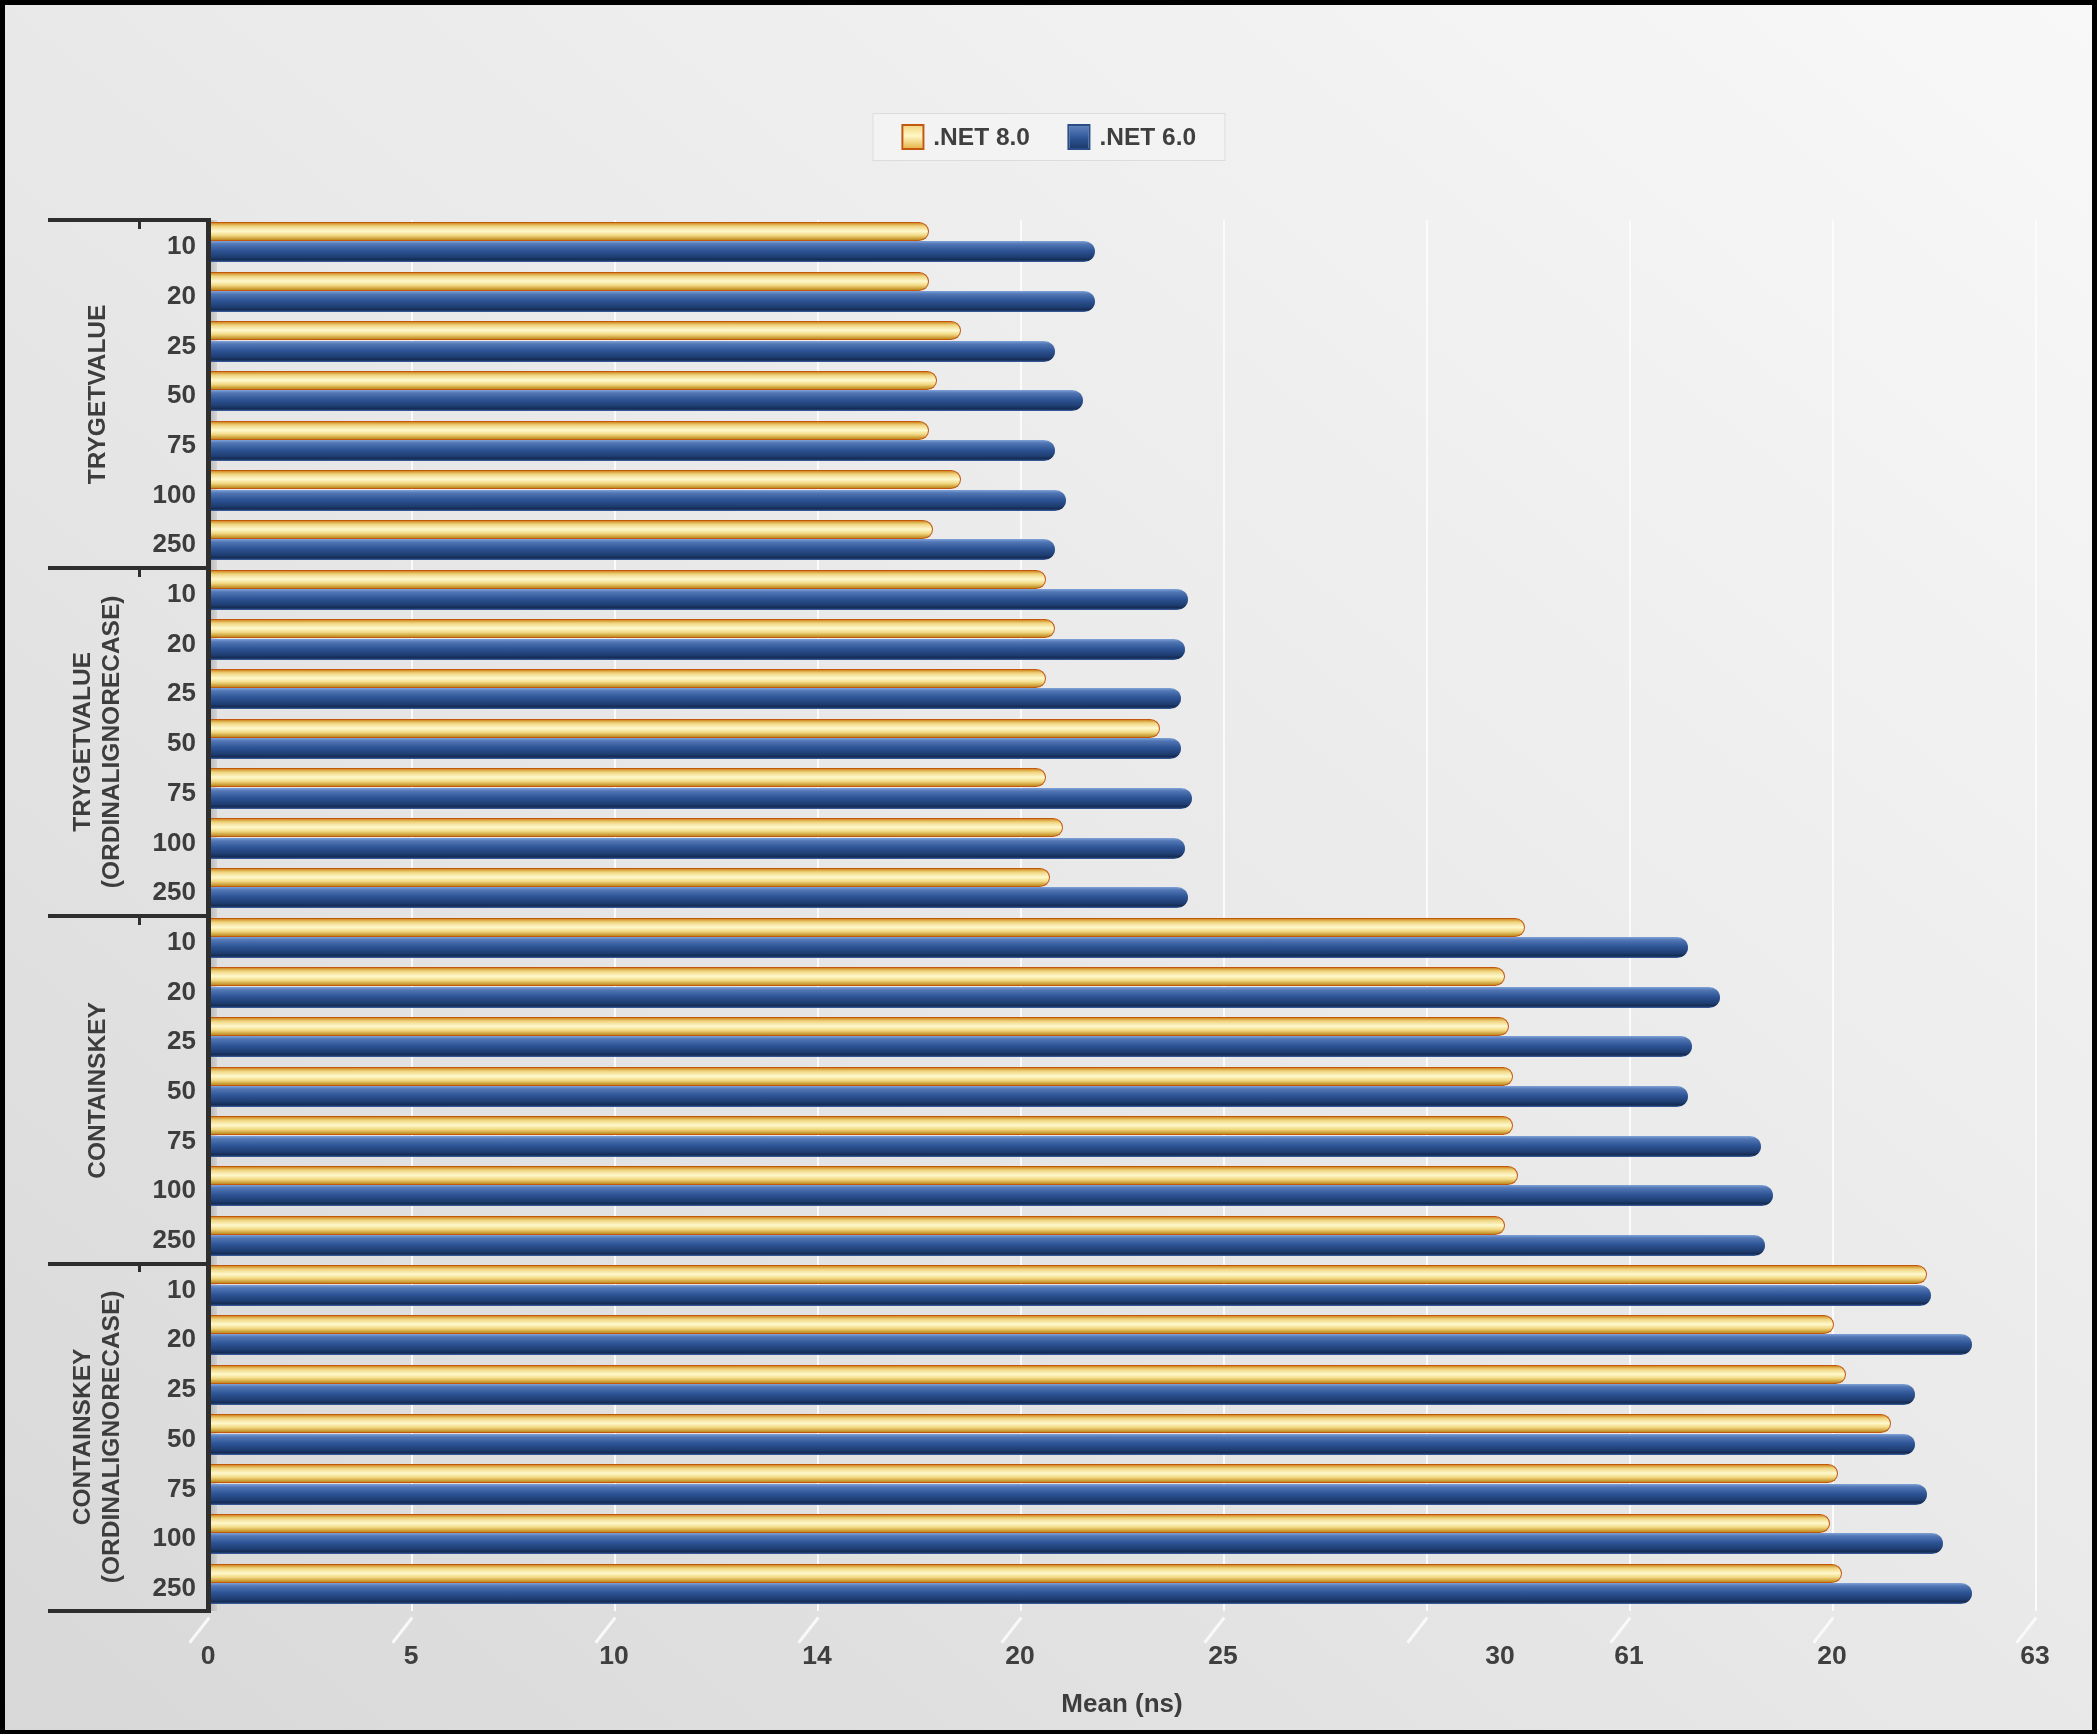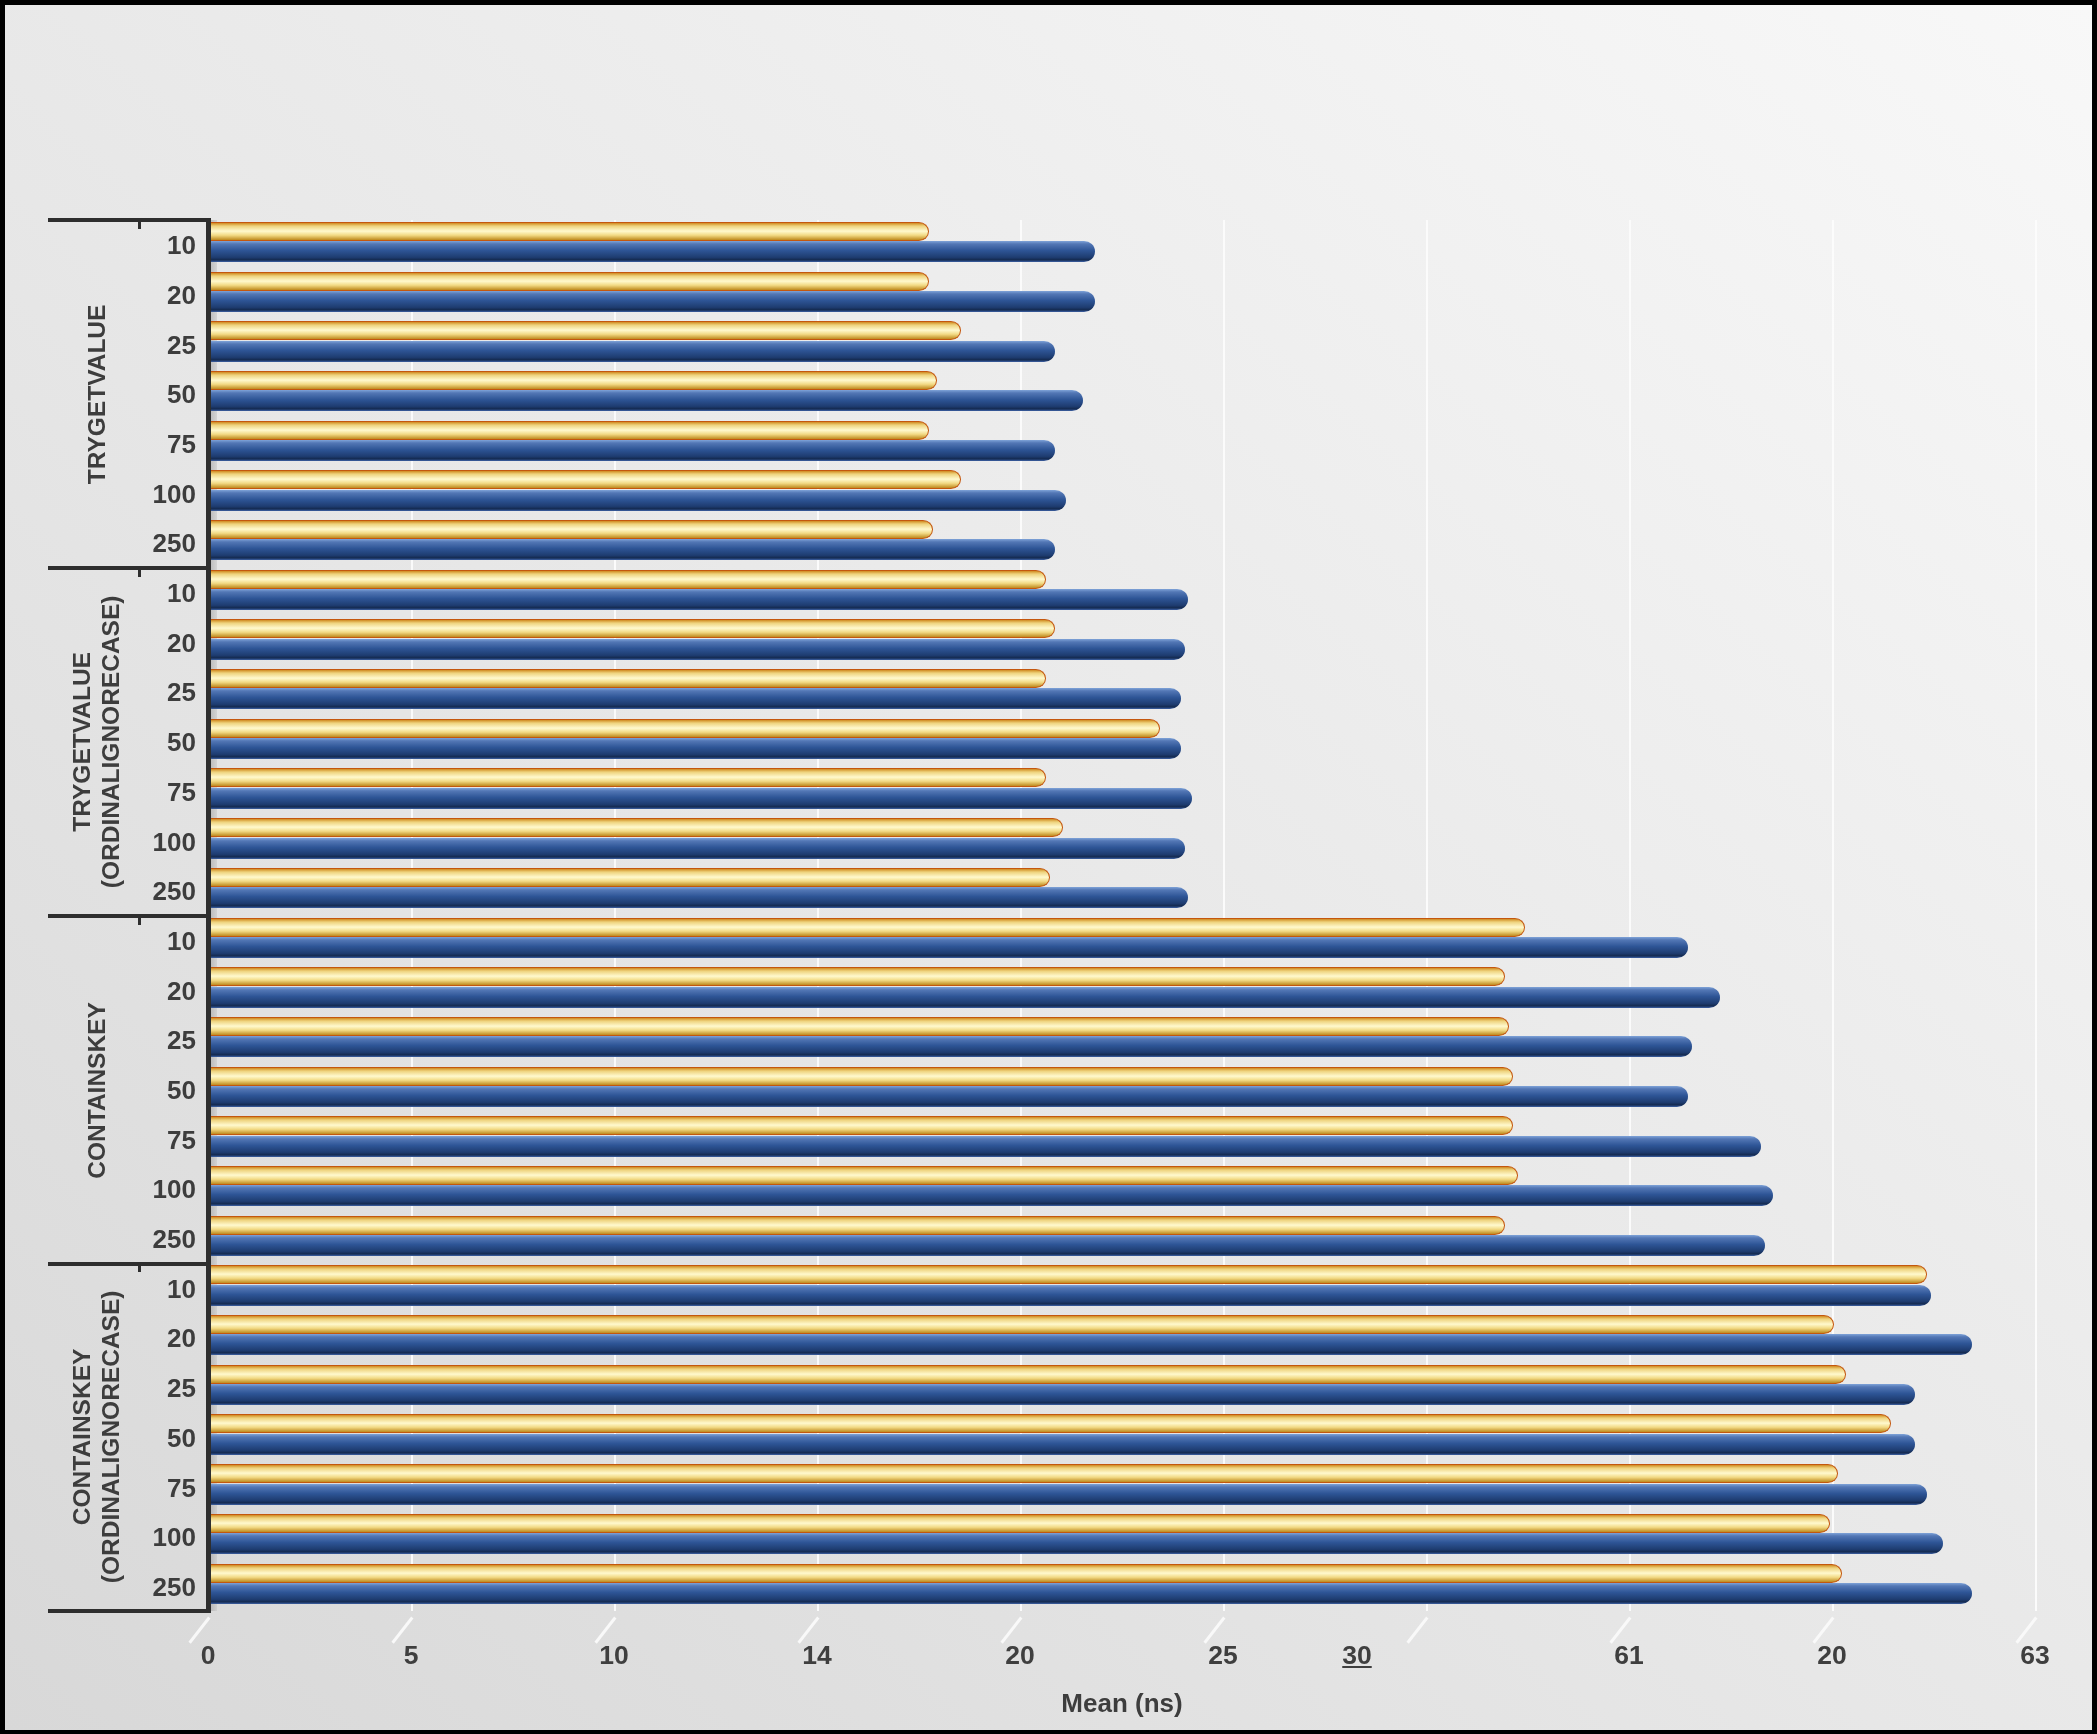--- a/index.html
+++ b/index.html
@@ -60,20 +60,30 @@
   .cat-label{
     position:absolute;text-align:right;
     font-size:26px;font-weight:700;color:#3d3d3d;
   }
 </style>
 </head>
 <body>
 
 <div id="page">
 
+  <div class="legend">
+    <div class="legend-item">
+      <span class="swatch swatch-net8"></span>
+      <span>.NET 8.0</span>
+    </div>
+    <div class="legend-item">
+      <span class="swatch swatch-net6"></span>
+      <span>.NET 6.0</span>
+    </div>
+  </div>
 
   <div id="plot"></div>
 
   <div class="x-axis-label" style="left:891px;top:1683px;width:452px;">Mean (ns)</div>
 <div class="axis-tick" style="left: 193px; top: 1609px; height: 32px;"></div>
     <div class="x-tick" style="left: 158px; top: 1635px;">0</div>
     <div class="gridline" style="left: 406px; top: 215px; height: 1391px;"></div>
     <div class="axis-tick" style="left: 396px; top: 1609px; height: 32px;"></div>
     <div class="x-tick" style="left: 361px; top: 1635px;">5</div>
     <div class="gridline" style="left: 609px; top: 215px; height: 1391px;"></div>
@@ -83,21 +93,21 @@
     <div class="axis-tick" style="left: 802px; top: 1609px; height: 32px;"></div>
     <div class="x-tick" style="left: 767px; top: 1635px;">14</div>
     <div class="gridline" style="left: 1015px; top: 215px; height: 1391px;"></div>
     <div class="axis-tick" style="left: 1005px; top: 1609px; height: 32px;"></div>
     <div class="x-tick" style="left: 970px; top: 1635px;">20</div>
     <div class="gridline" style="left: 1218px; top: 215px; height: 1391px;"></div>
     <div class="axis-tick" style="left: 1208px; top: 1609px; height: 32px;"></div>
     <div class="x-tick" style="left: 1173px; top: 1635px;">25</div>
     <div class="gridline" style="left: 1421px; top: 215px; height: 1391px;"></div>
     <div class="axis-tick" style="left: 1411px; top: 1609px; height: 32px;"></div>
-    <div class="x-tick" style="left: 1307px; top: 1635px; text-decoration: underline;">30</div>
+    <div class="x-tick" style="left: 1450px; top: 1635px;">30</div>
     <div class="gridline" style="left: 1624px; top: 215px; height: 1391px;"></div>
     <div class="axis-tick" style="left: 1614px; top: 1609px; height: 32px;"></div>
     <div class="x-tick" style="left: 1579px; top: 1635px;">61</div>
     <div class="gridline" style="left: 1827px; top: 215px; height: 1391px;"></div>
     <div class="axis-tick" style="left: 1817px; top: 1609px; height: 32px;"></div>
     <div class="x-tick" style="left: 1782px; top: 1635px;">20</div>
     <div class="gridline" style="left: 2030px; top: 215px; height: 1391px;"></div>
     <div class="axis-tick" style="left: 2020px; top: 1609px; height: 32px;"></div>
     <div class="x-tick" style="left: 1985px; top: 1635px;">63</div>
     <div class="wall" style="left: 205px; top: 215px; height: 1391px;"></div>

